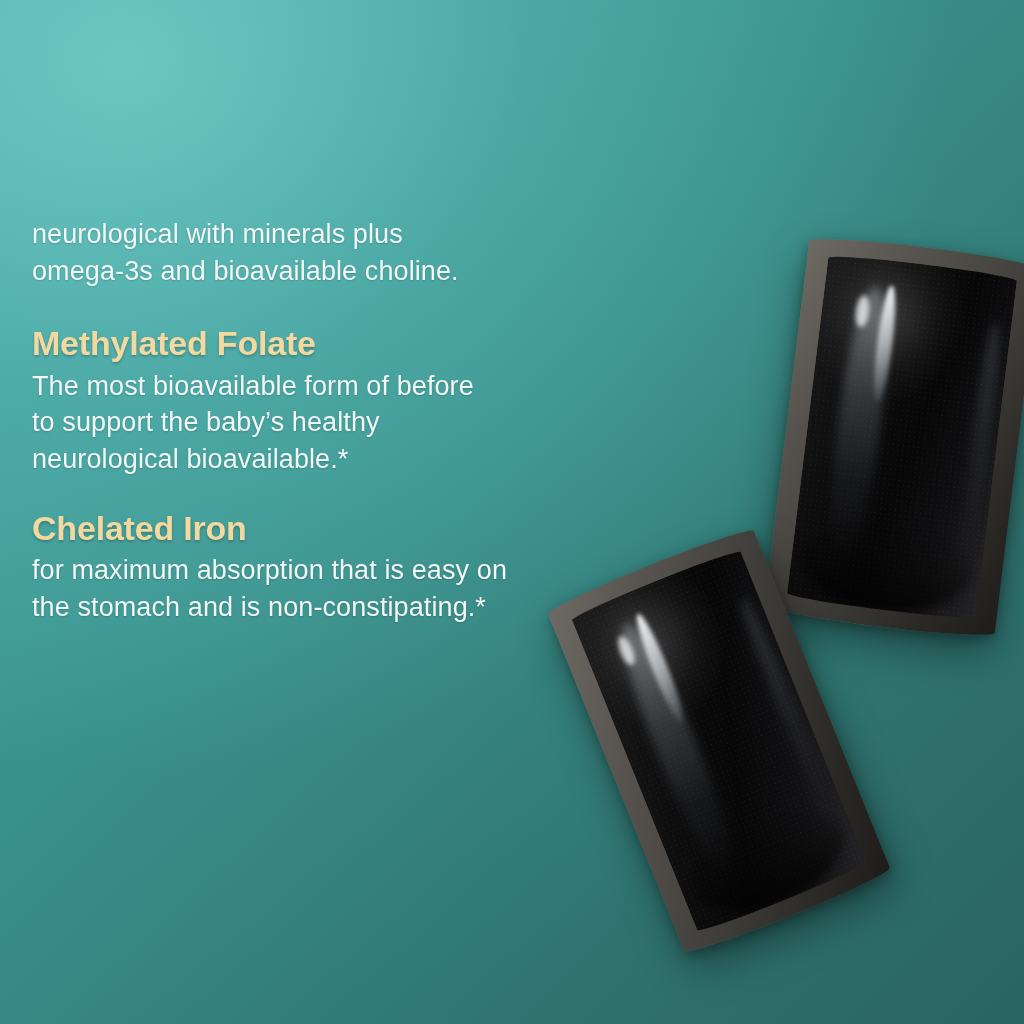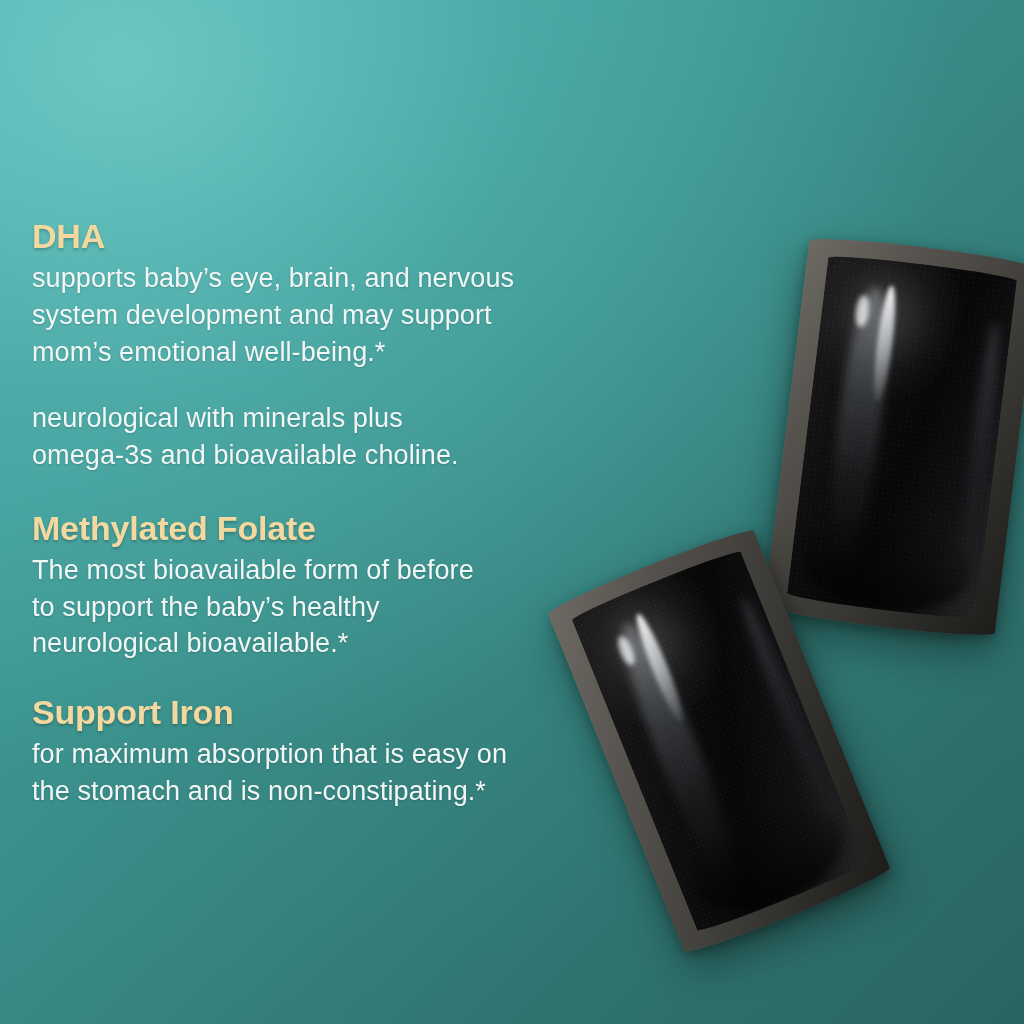--- a/index.html
+++ b/index.html
@@ -180,47 +180,39 @@
   }
 </style>
 </head>
 <body>
 
 <div class="canvas">
 
 
   <div class="benefits">
 
-    <div class="benefit dha">
-      <h2 class="b-title">DHA</h2>
-      <p class="b-body">
-        <span>supports baby’s eye, brain, and nervous</span>
-        <span>system development and may support</span>
-        <span>mom’s emotional well-being.*</span>
-      </p>
-    </div>
 
     <div class="benefit multi">
       <p class="b-body">
         <span>neurological with minerals plus</span>
         <span>omega-3s and bioavailable choline.</span>
       </p>
     </div>
 
     <div class="benefit folate">
       <h2 class="b-title">Methylated Folate</h2>
       <p class="b-body">
         <span>The most bioavailable form of before</span>
         <span>to support the baby’s healthy</span>
         <span>neurological bioavailable.*</span>
       </p>
     </div>
 
     <div class="benefit iron">
-      <h2 class="b-title">Support Iron</h2>
+      <h2 class="b-title">Chelated Iron</h2>
       <p class="b-body">
         <span>for maximum absorption that is easy on</span>
         <span>the stomach and is non-constipating.*</span>
       </p>
     </div>
 
   </div>
 
   <div class="capsule" id="capsule-top">
     <div class="rim"></div>

